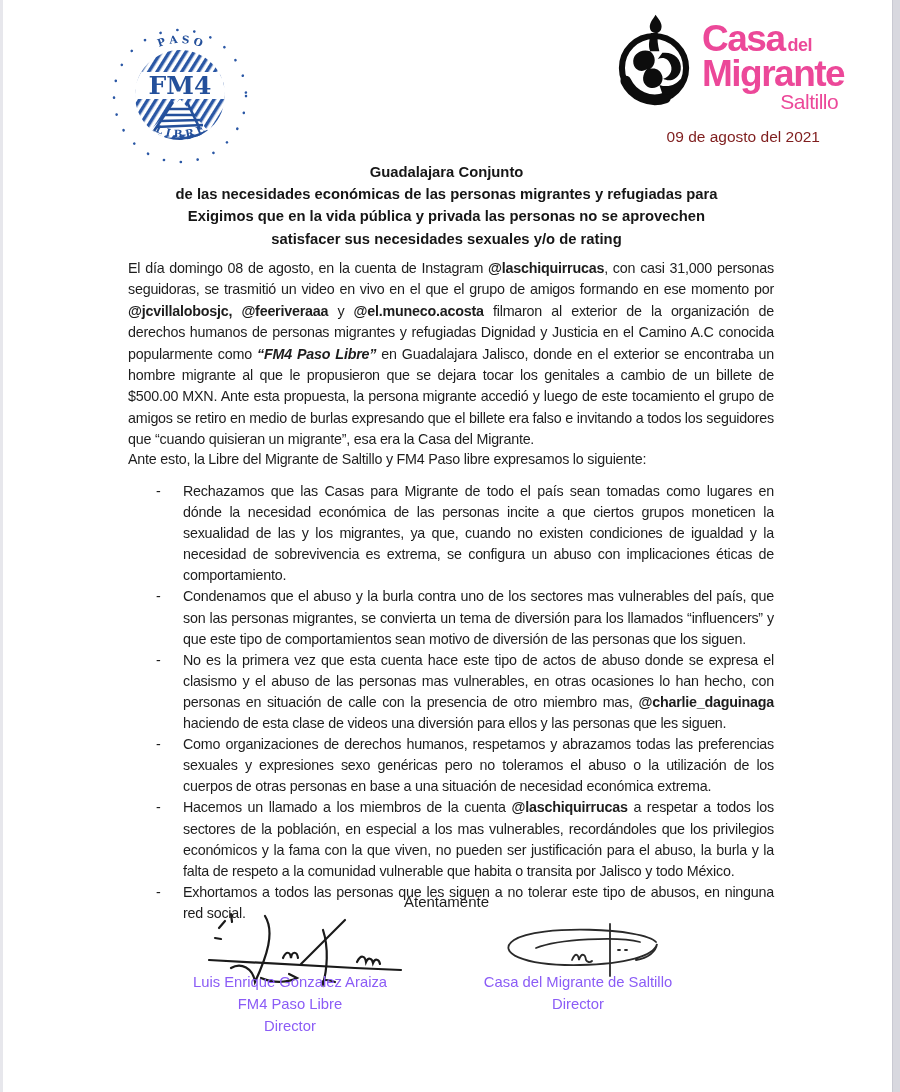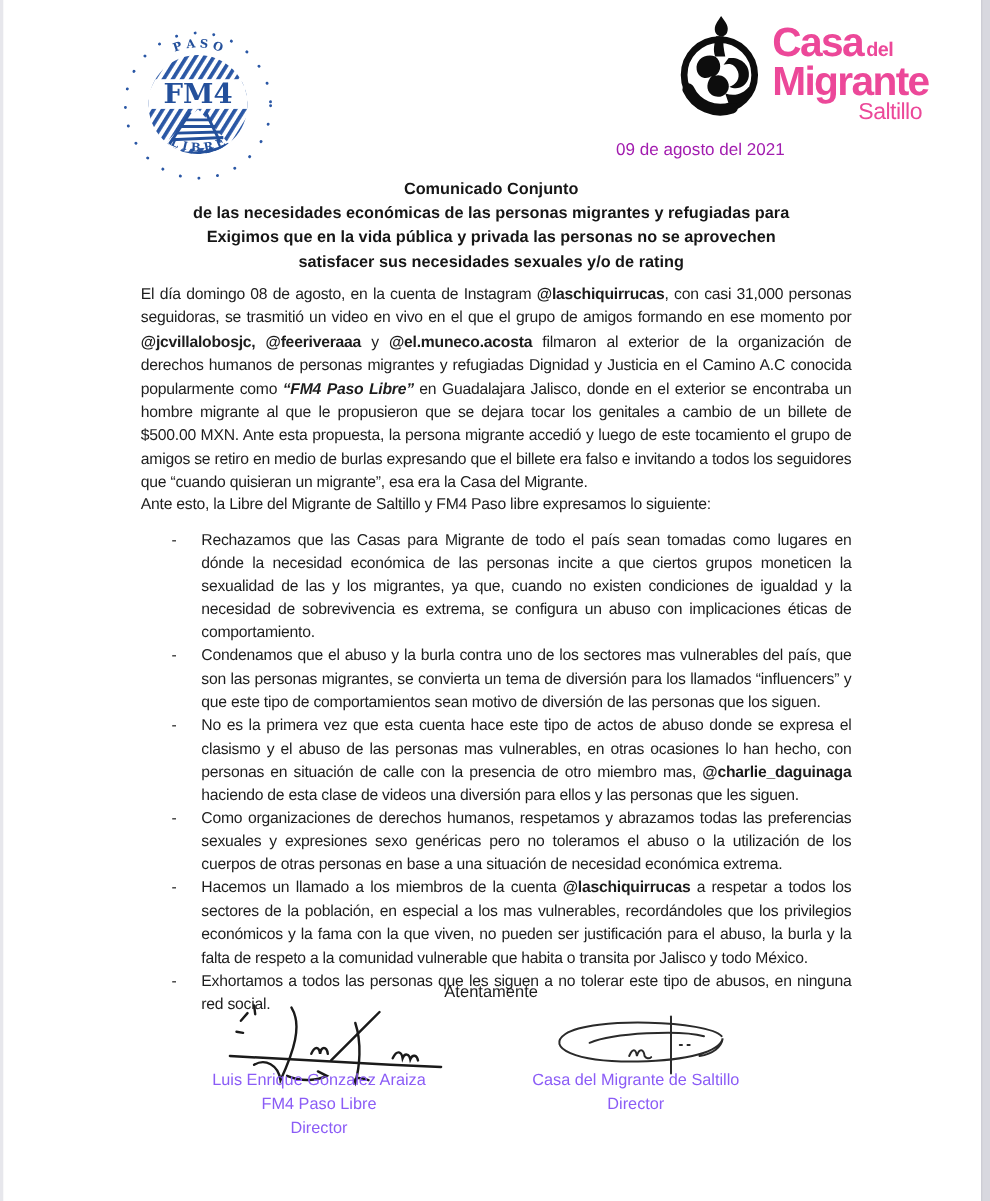--- a/index.html
+++ b/index.html
@@ -14,21 +14,21 @@
   
   .casa-logo{position:absolute;left:612px;top:6px;display:flex;align-items:flex-start;}
   .casa-icon{width:84px;height:112px;}
   .casa-text{margin-left:6px;margin-top:14px;color:#ec4899;line-height:1;}
   .casa-row1{display:flex;align-items:baseline;}
   .casa-word-big{font-weight:bold;font-size:37px;letter-spacing:-1.5px;}
   .casa-word-del{font-weight:bold;font-size:18px;margin-left:3px;letter-spacing:-0.5px;}
   .casa-row2{margin-top:-2px;}
   .casa-row3{font-weight:normal;font-size:21px;letter-spacing:-0.5px;text-align:right;margin-top:-1px;padding-right:6px;}
 
-  .date-line{position:absolute;left:560px;top:128px;width:260px;text-align:left;font-size:15.5px;color:#a21caf;}
+  .date-line{position:absolute;left:560px;top:128px;width:260px;text-align:right;font-size:15.5px;color:#7f1d1d;}
 
   .title-block{position:absolute;left:0;top:161px;width:893px;text-align:center;font-weight:bold;color:#161616;font-size:14.8px;line-height:22.2px;}
   .title-block div{white-space:nowrap;}
 
   .body-text{position:absolute;left:128px;width:646px;font-size:14.3px;letter-spacing:-0.22px;line-height:21.4px;text-align:justify;color:#1d1d1d;}
   .p1{top:258px;}
   .p2{top:449px;text-align:left;}
 
   .bullet-list{position:absolute;left:128px;top:481px;width:646px;margin:0;padding:0;list-style:none;font-size:14.3px;letter-spacing:-0.22px;line-height:21.1px;color:#1d1d1d;}
   .bullet-list li{position:relative;padding-left:55px;text-align:justify;margin:0;}
@@ -111,21 +111,21 @@
         <span class="casa-word-del">del</span>
       </div>
       <div class="casa-row2 casa-word-big">Migrante</div>
       <div class="casa-row3">Saltillo</div>
     </div>
   </div>
 
   <div class="date-line">09 de agosto del 2021</div>
 
   <div class="title-block">
-    <div>Comunicado Conjunto</div>
+    <div>Guadalajara Conjunto</div>
     <div>de las necesidades económicas de las personas migrantes y refugiadas para</div>
     <div>Exigimos que en la vida pública y privada las personas no se aprovechen</div>
     <div>satisfacer sus necesidades sexuales y/o de rating</div>
   </div>
 
   <div class="body-text p1"><span>El día domingo 08 de agosto, en la cuenta de Instagram </span><span style="font-weight: bold;">@laschiquirrucas</span><span>, con casi 31,000 personas seguidoras,  se trasmitió un video en vivo en el que el grupo de amigos formando en ese momento por </span><span style="font-weight: bold;">@jcvillalobosjc, @feeriveraaa</span><span> y </span><span style="font-weight: bold;">@el.muneco.acosta</span><span> filmaron al exterior de la organización de derechos humanos de personas migrantes y refugiadas Dignidad y Justicia en el Camino A.C conocida popularmente como  </span><span style="font-weight: bold; font-style: italic;">“FM4 Paso Libre”</span><span> en Guadalajara Jalisco, donde en el exterior se encontraba un hombre migrante al que le propusieron que se dejara tocar los genitales a cambio de un billete de $500.00 MXN. Ante esta propuesta, la persona migrante accedió y luego de este tocamiento el grupo de amigos se retiro en medio de burlas expresando que el billete era falso e invitando a todos los seguidores que “cuando quisieran un migrante”, esa era la Casa del Migrante.</span></div>
 
   <div class="body-text p2">Ante esto, la Libre del Migrante de Saltillo y FM4 Paso libre expresamos lo siguiente:</div>
 
   <ul class="bullet-list">

